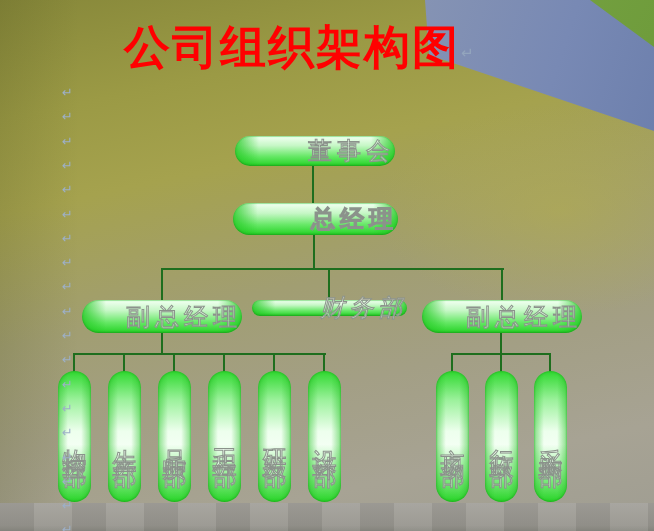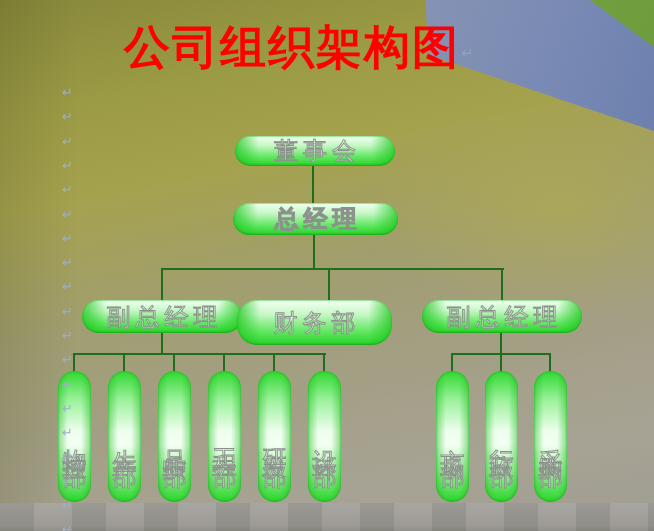--- a/index.html
+++ b/index.html
@@ -32,21 +32,21 @@
     display:flex;align-items:center;
     font-size:46px;line-height:46px;font-weight:bold;letter-spacing:2px;
     color:#ff0000;white-space:nowrap;}
   .title-mark{font-size:15px;font-weight:normal;color:#93a5bd;margin-left:1px;margin-top:12px;letter-spacing:0;}
 
   
   .line{position:absolute;background:#1e6e1e;z-index:1;}
 
   
   .hpill{position:absolute;z-index:2;border-radius:20px;
-    display:flex;align-items:center;justify-content:center;
+    display:flex;align-items:center;justify-content:flex-end;
     background:
       linear-gradient(to right, rgba(30,200,30,.8) 0%, rgba(30,200,30,0) 15%, rgba(30,200,30,0) 85%, rgba(30,200,30,.8) 100%),
       linear-gradient(to bottom, #eeffee 4%, #c6f7c6 32%, #66e866 68%, #24d224 100%);
     box-shadow:inset 0 -1px 2px rgba(20,130,20,.55), inset 0 1px 1px rgba(60,200,60,.45);
   }
   .vpill{position:absolute;z-index:2;width:33px;height:131px;border-radius:17px;
     display:flex;align-items:center;justify-content:center;
     background:
       linear-gradient(to right, rgba(28,190,28,.5) 0%, rgba(28,190,28,0) 30%, rgba(28,190,28,0) 70%, rgba(28,190,28,.5) 100%),
       linear-gradient(to bottom, #2fd92f 0%, #9bf19b 22%, #edffed 46%, #f3fff3 56%, #a5f3a5 76%, #26d426 100%);
@@ -100,21 +100,21 @@
     <span class="pill-label">董事会</span>
   </div>
 
   <div class="hpill" style="left:233px;top:203px;width:165px;height:32px;font-weight:bold;">
     <span class="pill-label">总经理</span>
   </div>
 
   <div class="hpill" style="left:82px;top:300px;width:160px;height:33px;">
     <span class="pill-label">副总经理</span>
   </div>
-  <div class="hpill" style="left:237px;top:300px;width:155px;height:45px;">
+  <div class="hpill" style="left:252px;top:300px;width:155px;height:16px;font-style:italic;">
     <span class="pill-label">财务部</span>
   </div>
   <div class="hpill" style="left:422px;top:300px;width:160px;height:33px;">
     <span class="pill-label">副总经理</span>
   </div>
 
   <div class="vpill" style="left:58px;top:371px;">
     <span class="pill-label">物控部</span>
   </div>
   <div class="vpill" style="left:108px;top:371px;">

